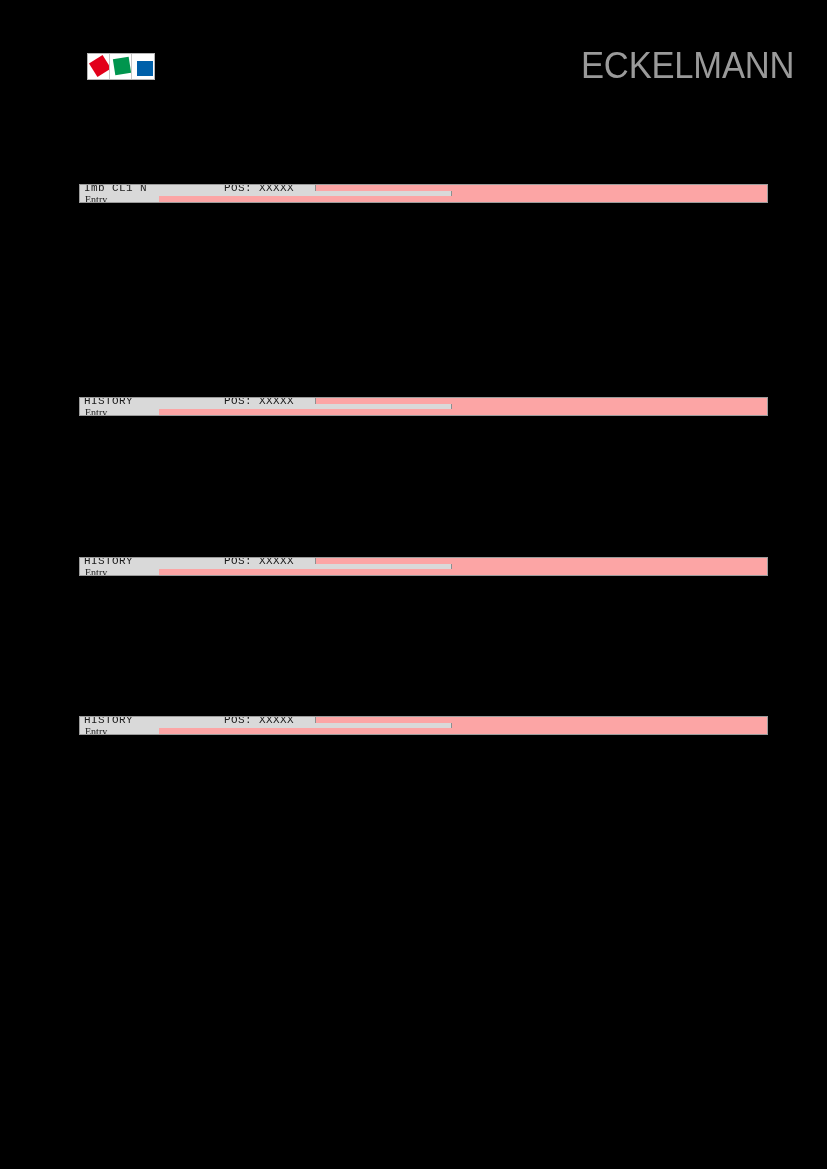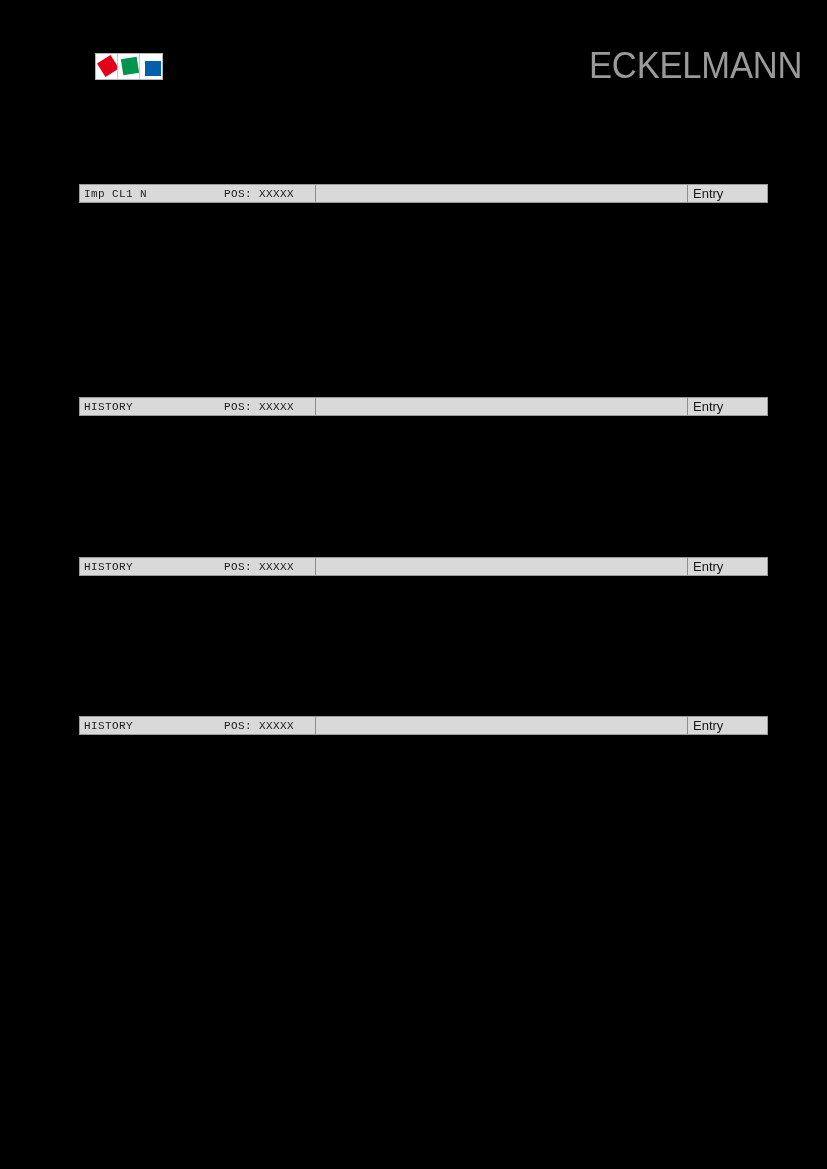--- a/index.html
+++ b/index.html
@@ -22,21 +22,21 @@
     left: 0;
     top: 0;
     width: 827px;
     height: 1169px;
     background: #000000;
   }
 
   
   .header {
     position: absolute;
-    left: 16px;
+    left: 8px;
     top: 0;
     width: 676px;
     height: 120px;
   }
 
   .logo {
     position: absolute;
     left: 79px;
     top: 53px;
     width: 68px;
@@ -103,21 +103,21 @@
   }
 
   
   .row {
     position: absolute;
     left: 79px;
     width: 689px;
     height: 19px;
     box-sizing: border-box;
     display: flex;
-    flex-direction: row;
+    flex-direction: column;
     border: 1px solid #9b9b9b;
     background: #fca5a5;
   }
 
   .cell {
     box-sizing: border-box;
     height: 100%;
     background: #d9d9d9;
     display: flex;
     align-items: center;
@@ -145,22 +145,22 @@
   }
 
   .cell-blank {
     width: 372px;
     border-right: 1px solid #8e8e8e;
   }
 
   .cell-entry {
     width: 79px;
     padding-left: 5px;
-    font-family: Liberation Sans, sans-serif;
-    font-size: 13px;
+    font-family: Liberation Serif, serif;
+    font-size: 10px;
     color: #151515;
     white-space: nowrap;
   }
 </style>
 </head>
 <body>
 
 <div class="page">
 
   <div class="header">

